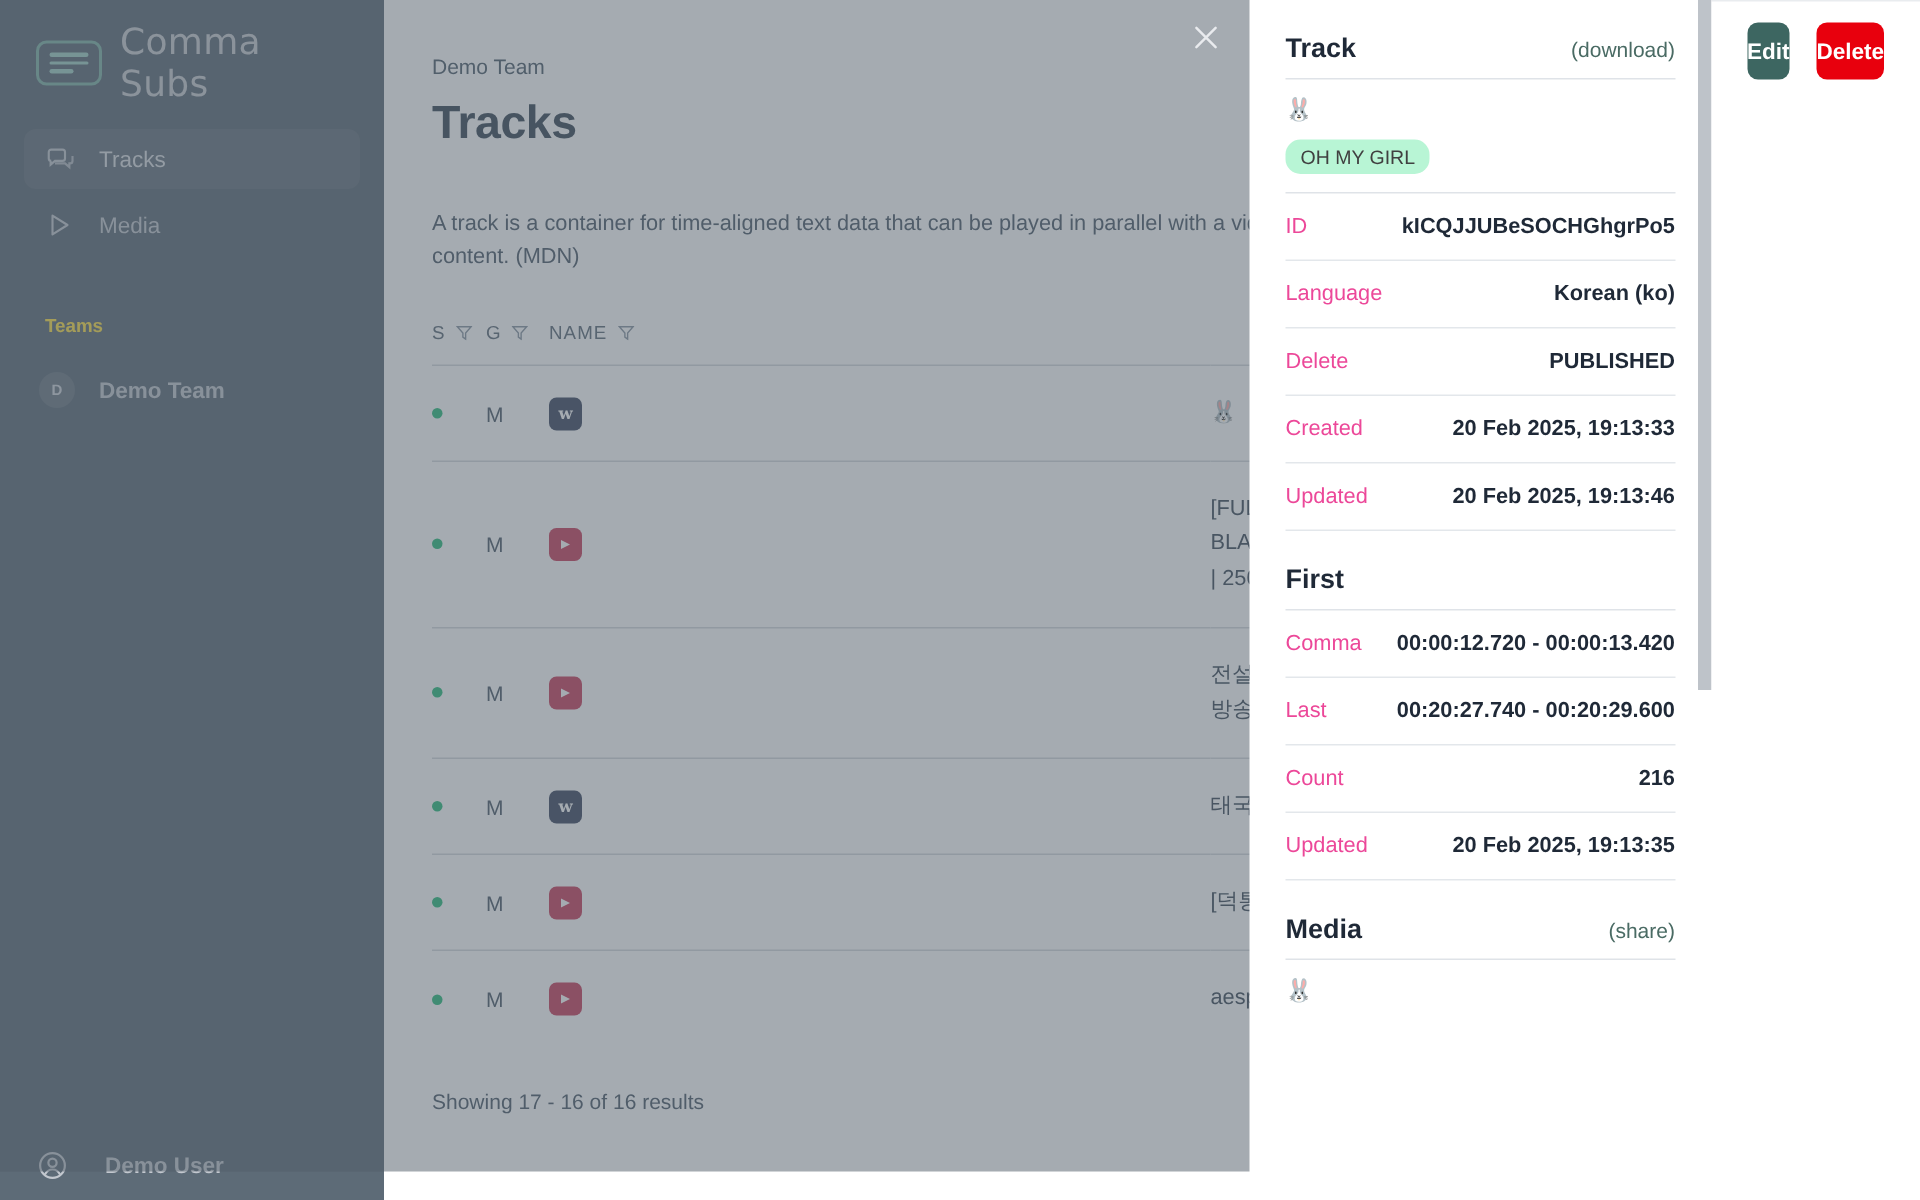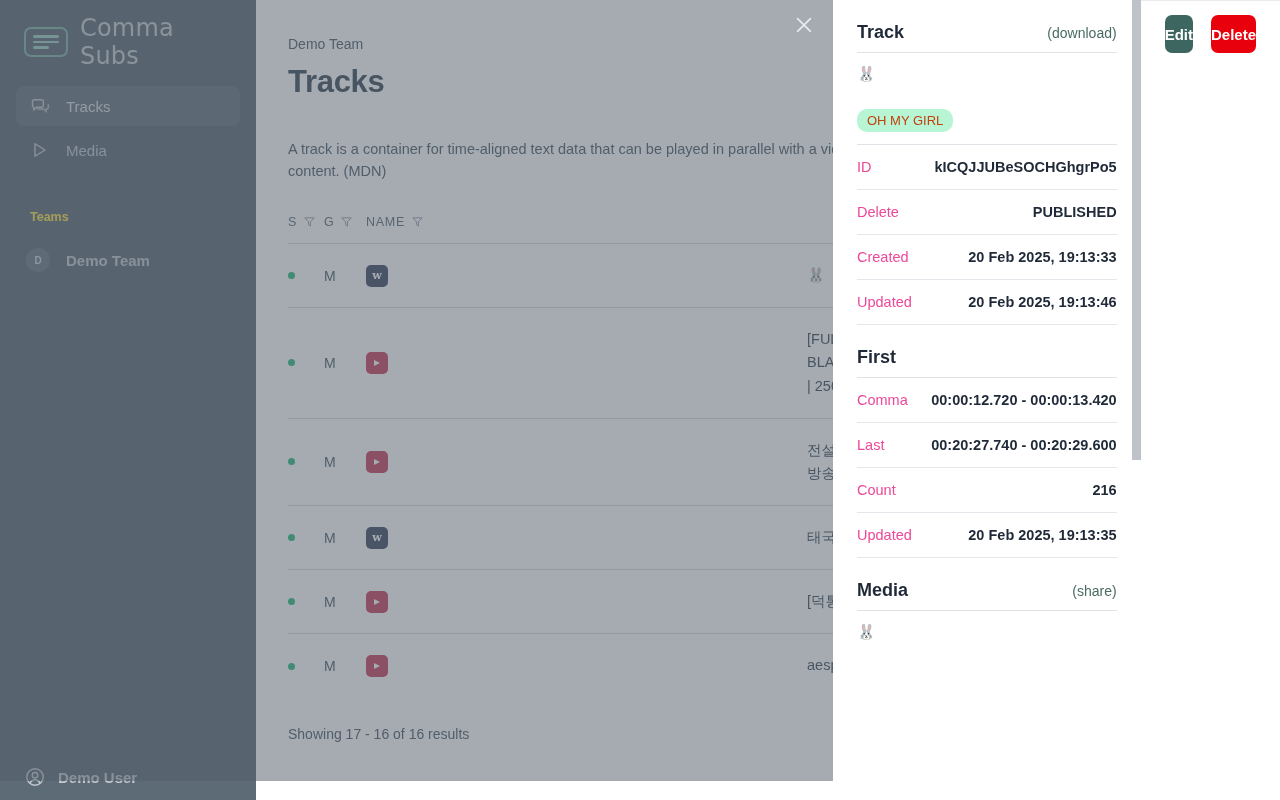--- a/index.html
+++ b/index.html
@@ -56,21 +56,21 @@
     color: #c3c8cf; font-size: 15px; font-weight: 700; cursor: pointer;
   }
   .team-avatar {
     width: 24px; height: 24px; border-radius: 50%;
     background: #6d7a85; color: #cfd4da; font-size: 10px; font-weight: 700;
     display: flex; align-items: center; justify-content: center; flex: none;
   }
 
   .user-row {
     margin-top: auto; margin-bottom: 12px; padding: 0 16px;
-    display: flex; align-items: center; gap: 12px; cursor: pointer;
+    display: flex; align-items: center; gap: 24px; cursor: pointer;
   }
   .user-ico { width: 22px; height: 22px; flex: none; margin-left: 8px; }
   .user-name { font-size: 15px; color: #c3c8cf; font-weight: 700; }
 
   
   .main {
     position: absolute; left: 256px; top: 0;
     width: 1024px; height: 800px; background: #ffffff; overflow: hidden;
   }
   .main-inner { padding: 36px 32px 0 32px; }
@@ -118,22 +118,22 @@
   }
   .sec-head {
     display: flex; align-items: baseline; justify-content: space-between;
     padding-bottom: 9px; border-bottom: 1px solid #dfe3e8;
   }
   .sec-title { font-size: 18px; font-weight: 700; color: #1f2937; }
   .sec-link { font-size: 14px; color: #4a6b64; cursor: pointer; }
   .emoji-line { padding: 12px 0 4px 0; font-size: 15px; line-height: 1.2; }
   .tags { padding: 6px 0 12px 0; border-bottom: 1px solid #dfe3e8; }
   .tag {
-    display: inline-block; background: #b8f5d5; color: #c2410c;
-    font-size: 13px; padding: 4px 10px; border-radius: 10px; margin-top: 16px;
+    display: inline-block; background: #b8f5d5; color: #404040;
+    font-size: 13px; padding: 4px 10px; border-radius: 10px;
   }
   .row {
     display: flex; align-items: center; justify-content: space-between;
     padding: 14px 0; border-bottom: 1px solid #e3e7eb; gap: 10px;
   }
   .row-k { font-size: 14.5px; color: #ec4899; white-space: nowrap; }
   .row-v { font-size: 14.5px; color: #1f2937; font-weight: 700; text-align: right; }
   .sec-gap { height: 22px; }
   .panel-foot {
     display: flex; gap: 18px; padding: 14px 24px 20px 24px;
@@ -338,20 +338,24 @@
       <div class="emoji-line">🐰</div>
       <div class="tags">
         <span class="tag">OH MY GIRL</span>
       </div>
       <div id="track-fields">
           <div class="row">
             <span class="row-k">ID</span>
             <span class="row-v">kICQJJUBeSOCHGhgrPo5</span>
           </div>
           <div class="row">
+            <span class="row-k">Language</span>
+            <span class="row-v">Korean (ko)</span>
+          </div>
+          <div class="row">
             <span class="row-k">Delete</span>
             <span class="row-v">PUBLISHED</span>
           </div>
           <div class="row">
             <span class="row-k">Created</span>
             <span class="row-v">20 Feb 2025, 19:13:33</span>
           </div>
           <div class="row">
             <span class="row-k">Updated</span>
             <span class="row-v">20 Feb 2025, 19:13:46</span>

